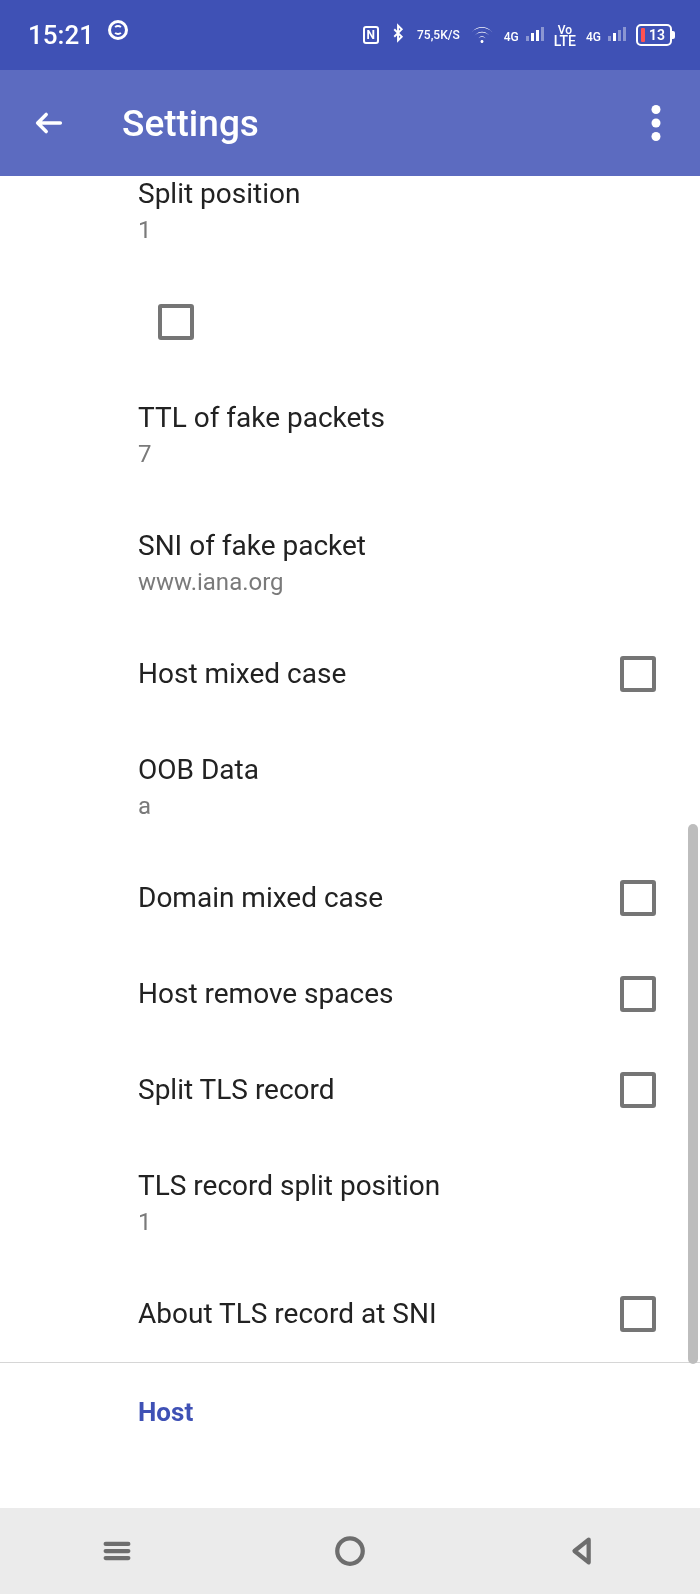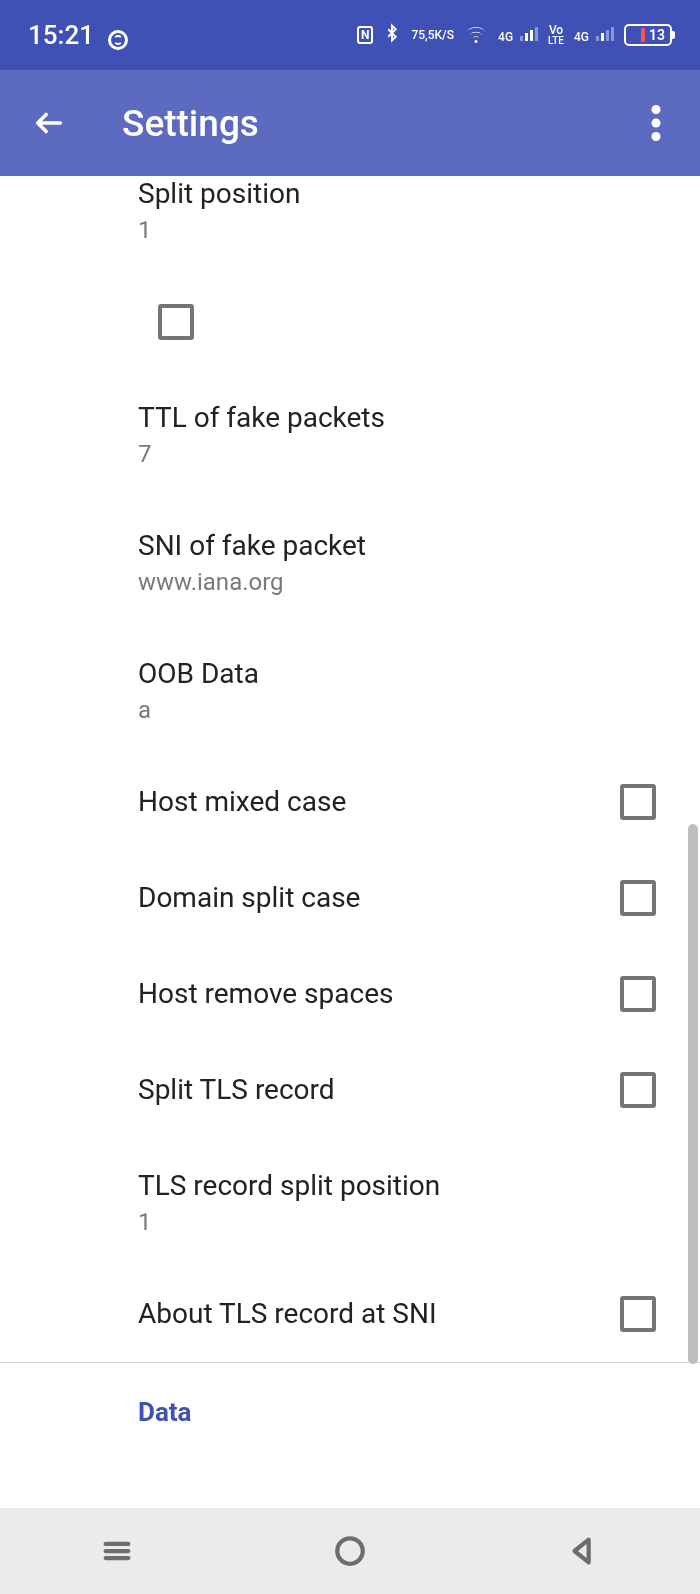--- a/index.html
+++ b/index.html
@@ -27,21 +27,21 @@
       background: #3f51b5;
       color: #ffffff;
       display: flex;
       align-items: center;
       padding: 0 28px;
       font-size: 24px;
       font-weight: 500;
     }
     .status-left {
       display: flex;
-      align-items: flex-end;
+      align-items: flex-start;
       gap: 14px;
     }
     .status-right {
       margin-left: auto;
       display: flex;
       align-items: center;
       gap: 10px;
       font-size: 18px;
     }
     .status-time { font-size: 26px; font-weight: 500; }
@@ -71,35 +71,35 @@
     .kbps {
       display: flex;
       flex-direction: row;
       align-items:center;
       font-size: 12px;
       line-height: 12px;
     }
     .wifi-icon svg { width: 24px; height: 20px; }
     .sig-group { display: flex; align-items: baseline; gap: 7px; }
     .sig-label { font-size: 12px; line-height: 12px; }
-    .sig-sub { font-size: 10px; line-height: 10px; }
+    .sig-sub { font-size: 14px; line-height: 10px; }
     .sig-bars { display: inline-flex; align-items: flex-end; gap: 2px; }
     .sig-bars span {
       width: 3px;
       background: #fff;
     }
     .sig-bars .dim { background: rgba(255,255,255,0.4); }
     .sig-bars span:nth-child(1){height:5px;}
     .sig-bars span:nth-child(2){height:8px;}
     .sig-bars span:nth-child(3){height:11px;}
     .sig-bars span:nth-child(4){height:14px;}
     .battery {
       border: 2px solid #fff;
       border-radius: 5px;
-      padding: 1px 5px 1px 15px;
+      padding: 1px 5px 1px 3px;
       font-size: 14px;
       font-weight: 600;
       position: relative;
       display:flex; align-items:center;
     }
     .battery::after {
       content:"";
       position:absolute;
       right:-5px; top:50%;
       transform:translateY(-50%);
@@ -315,35 +315,35 @@
 
       <div class="pref">
         <div class="texts">
           <div class="title-text">SNI of fake packet</div>
           <div class="sub-text">www.iana.org</div>
         </div>
       </div>
 
       <div class="pref">
         <div class="texts">
+          <div class="title-text">Host mixed case</div>
+        </div>
+        <div class="checkbox"></div>
+      </div>
+
+      <div class="pref">
+        <div class="texts">
           <div class="title-text">OOB Data</div>
           <div class="sub-text">a</div>
         </div>
       </div>
 
       <div class="pref">
         <div class="texts">
-          <div class="title-text">Host mixed case</div>
-        </div>
-        <div class="checkbox"></div>
-      </div>
-
-      <div class="pref">
-        <div class="texts">
-          <div class="title-text">Domain split case</div>
+          <div class="title-text">Domain mixed case</div>
         </div>
         <div class="checkbox"></div>
       </div>
 
       <div class="pref">
         <div class="texts">
           <div class="title-text">Host remove spaces</div>
         </div>
         <div class="checkbox"></div>
       </div>
@@ -365,21 +365,21 @@
       <div class="pref">
         <div class="texts">
           <div class="title-text">About TLS record at SNI</div>
         </div>
         <div class="checkbox"></div>
       </div>
 
       <div class="divider"></div>
 
       <div class="section-footer">
-        <div class="about">Data</div>
+        <div class="about">Host</div>
       </div>
 
     </div>
     <div class="scroll-indicator"></div>
   </div>
 
   <div class="nav-bar">
     <div class="nav-btn">
       <svg viewBox="0 0 24 24" fill="none" stroke="#6d6d6d" stroke-width="3" stroke-linecap="round">
         <line x1="4" y1="7" x2="20" y2="7"></line>

